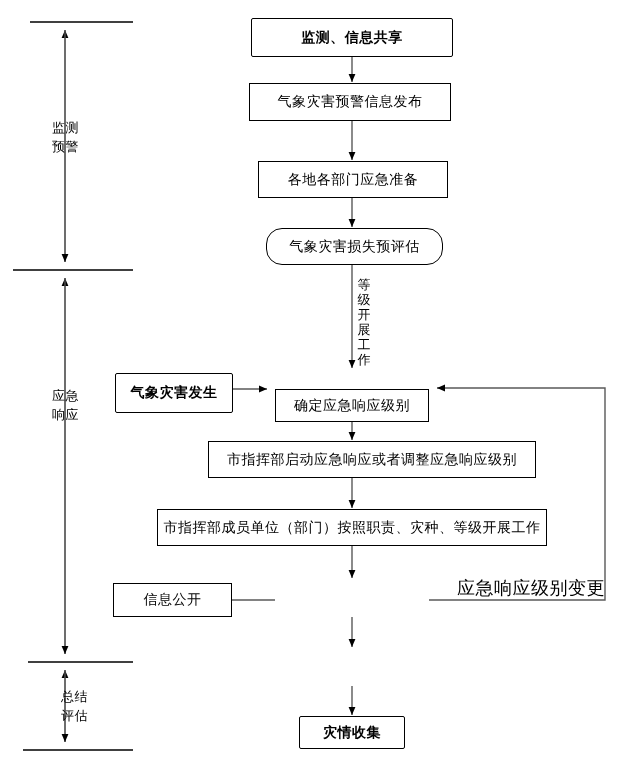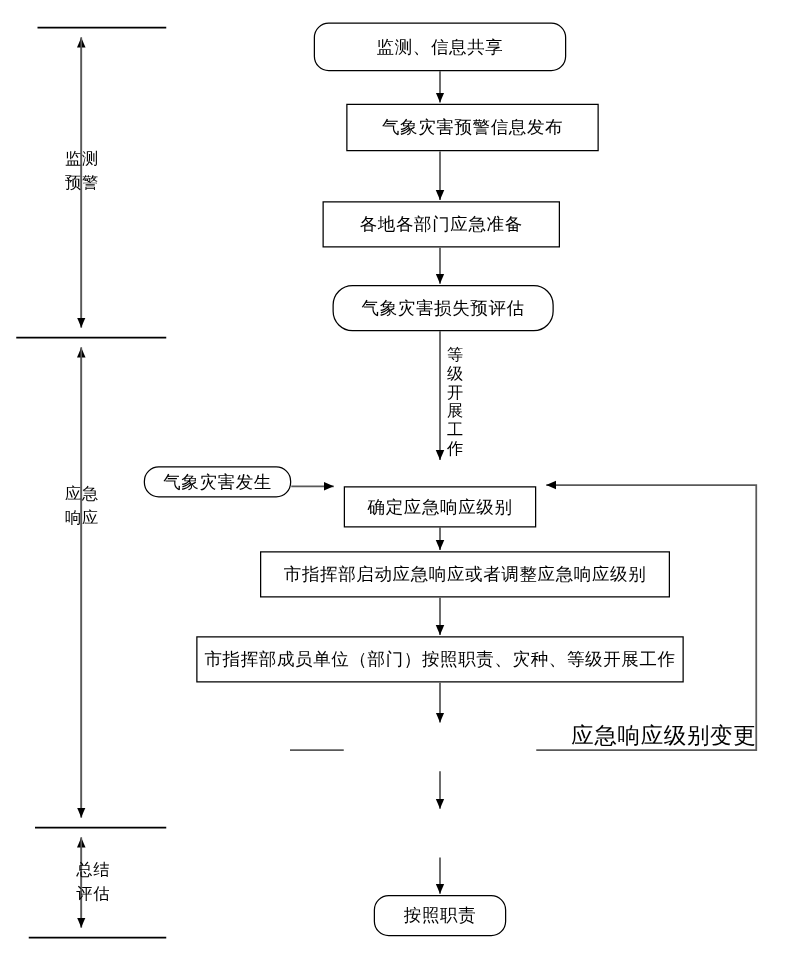--- a/index.html
+++ b/index.html
@@ -31,21 +31,22 @@
     background: #ffffff;
     display: flex;
     align-items: center;
     justify-content: center;
     color: #000000;
     font-size: 14px;
     letter-spacing: 0.5px;
     white-space: nowrap;
   }
   .node.rounded {
-    border-radius: 12px;
+    border-radius: 2px;
+    font-weight: bold;
   }
   .phase-label {
     position: absolute;
     color: #000000;
     font-size: 13px;
     line-height: 19px;
     text-align: center;
     white-space: nowrap;
     letter-spacing: 0.5px;
   }
@@ -142,56 +143,59 @@
 
   <div class="phase-label" style="left:43px; top:687px; width:45px;text-align:right;">
     <div>总结</div>
     <div>评估</div>
   </div>
 
   <div class="node rounded" style="left:251px; top:18px; width:202px; height:39px;">
     <span>监测、信息共享</span>
   </div>
 
-  <div class="node" style="left:249px; top:83px; width:202px; height:38px;margin-left:28px;">
+  <div class="node" style="left:249px; top:83px; width:202px; height:38px;">
     <span>气象灾害预警信息发布</span>
   </div>
 
   <div class="node" style="left:258px; top:161px; width:190px; height:37px;">
     <span>各地各部门应急准备</span>
   </div>
 
   <div class="node" style="left:266px; top:228px; width:177px; height:37px;border-radius:16px;">
     <span>气象灾害损失预评估</span>
   </div>
 
   <div class="vert-label" style="left:356px; top:277px;">
     <span>等级开展工作</span>
   </div>
 
-  <div class="node rounded" style="left:115px; top:373px; width:118px; height:25px;">
+  <div class="node rounded" style="left:115px; top:373px; width:118px; height:40px;">
     <span>气象灾害发生</span>
   </div>
 
   <div class="node" style="left:275px; top:373px; width:154px; height:33px;margin-top:16px;">
     <span>确定应急响应级别</span>
   </div>
 
   <div class="node" style="left:208px; top:441px; width:328px; height:37px;">
     <span>市指挥部启动应急响应或者调整应急响应级别</span>
   </div>
 
   <div class="node" style="left:157px; top:509px; width:390px; height:37px;">
     <span>市指挥部成员单位（部门）按照职责、灾种、等级开展工作</span>
   </div>
 
+  <div class="node" style="left:113px; top:583px; width:119px; height:34px;">
+    <span>信息公开</span>
+  </div>
 
 
   <div class="edge-label" style="left:457px; top:576px;">
     <span>应急响应级别变更</span>
   </div>
 
 
   <div class="node rounded" style="left:299px; top:716px; width:106px; height:33px;">
-    <span>按照职责</span>
+    <span>灾情收集</span>
   </div>
 
 </div>
 
 </body></html>

